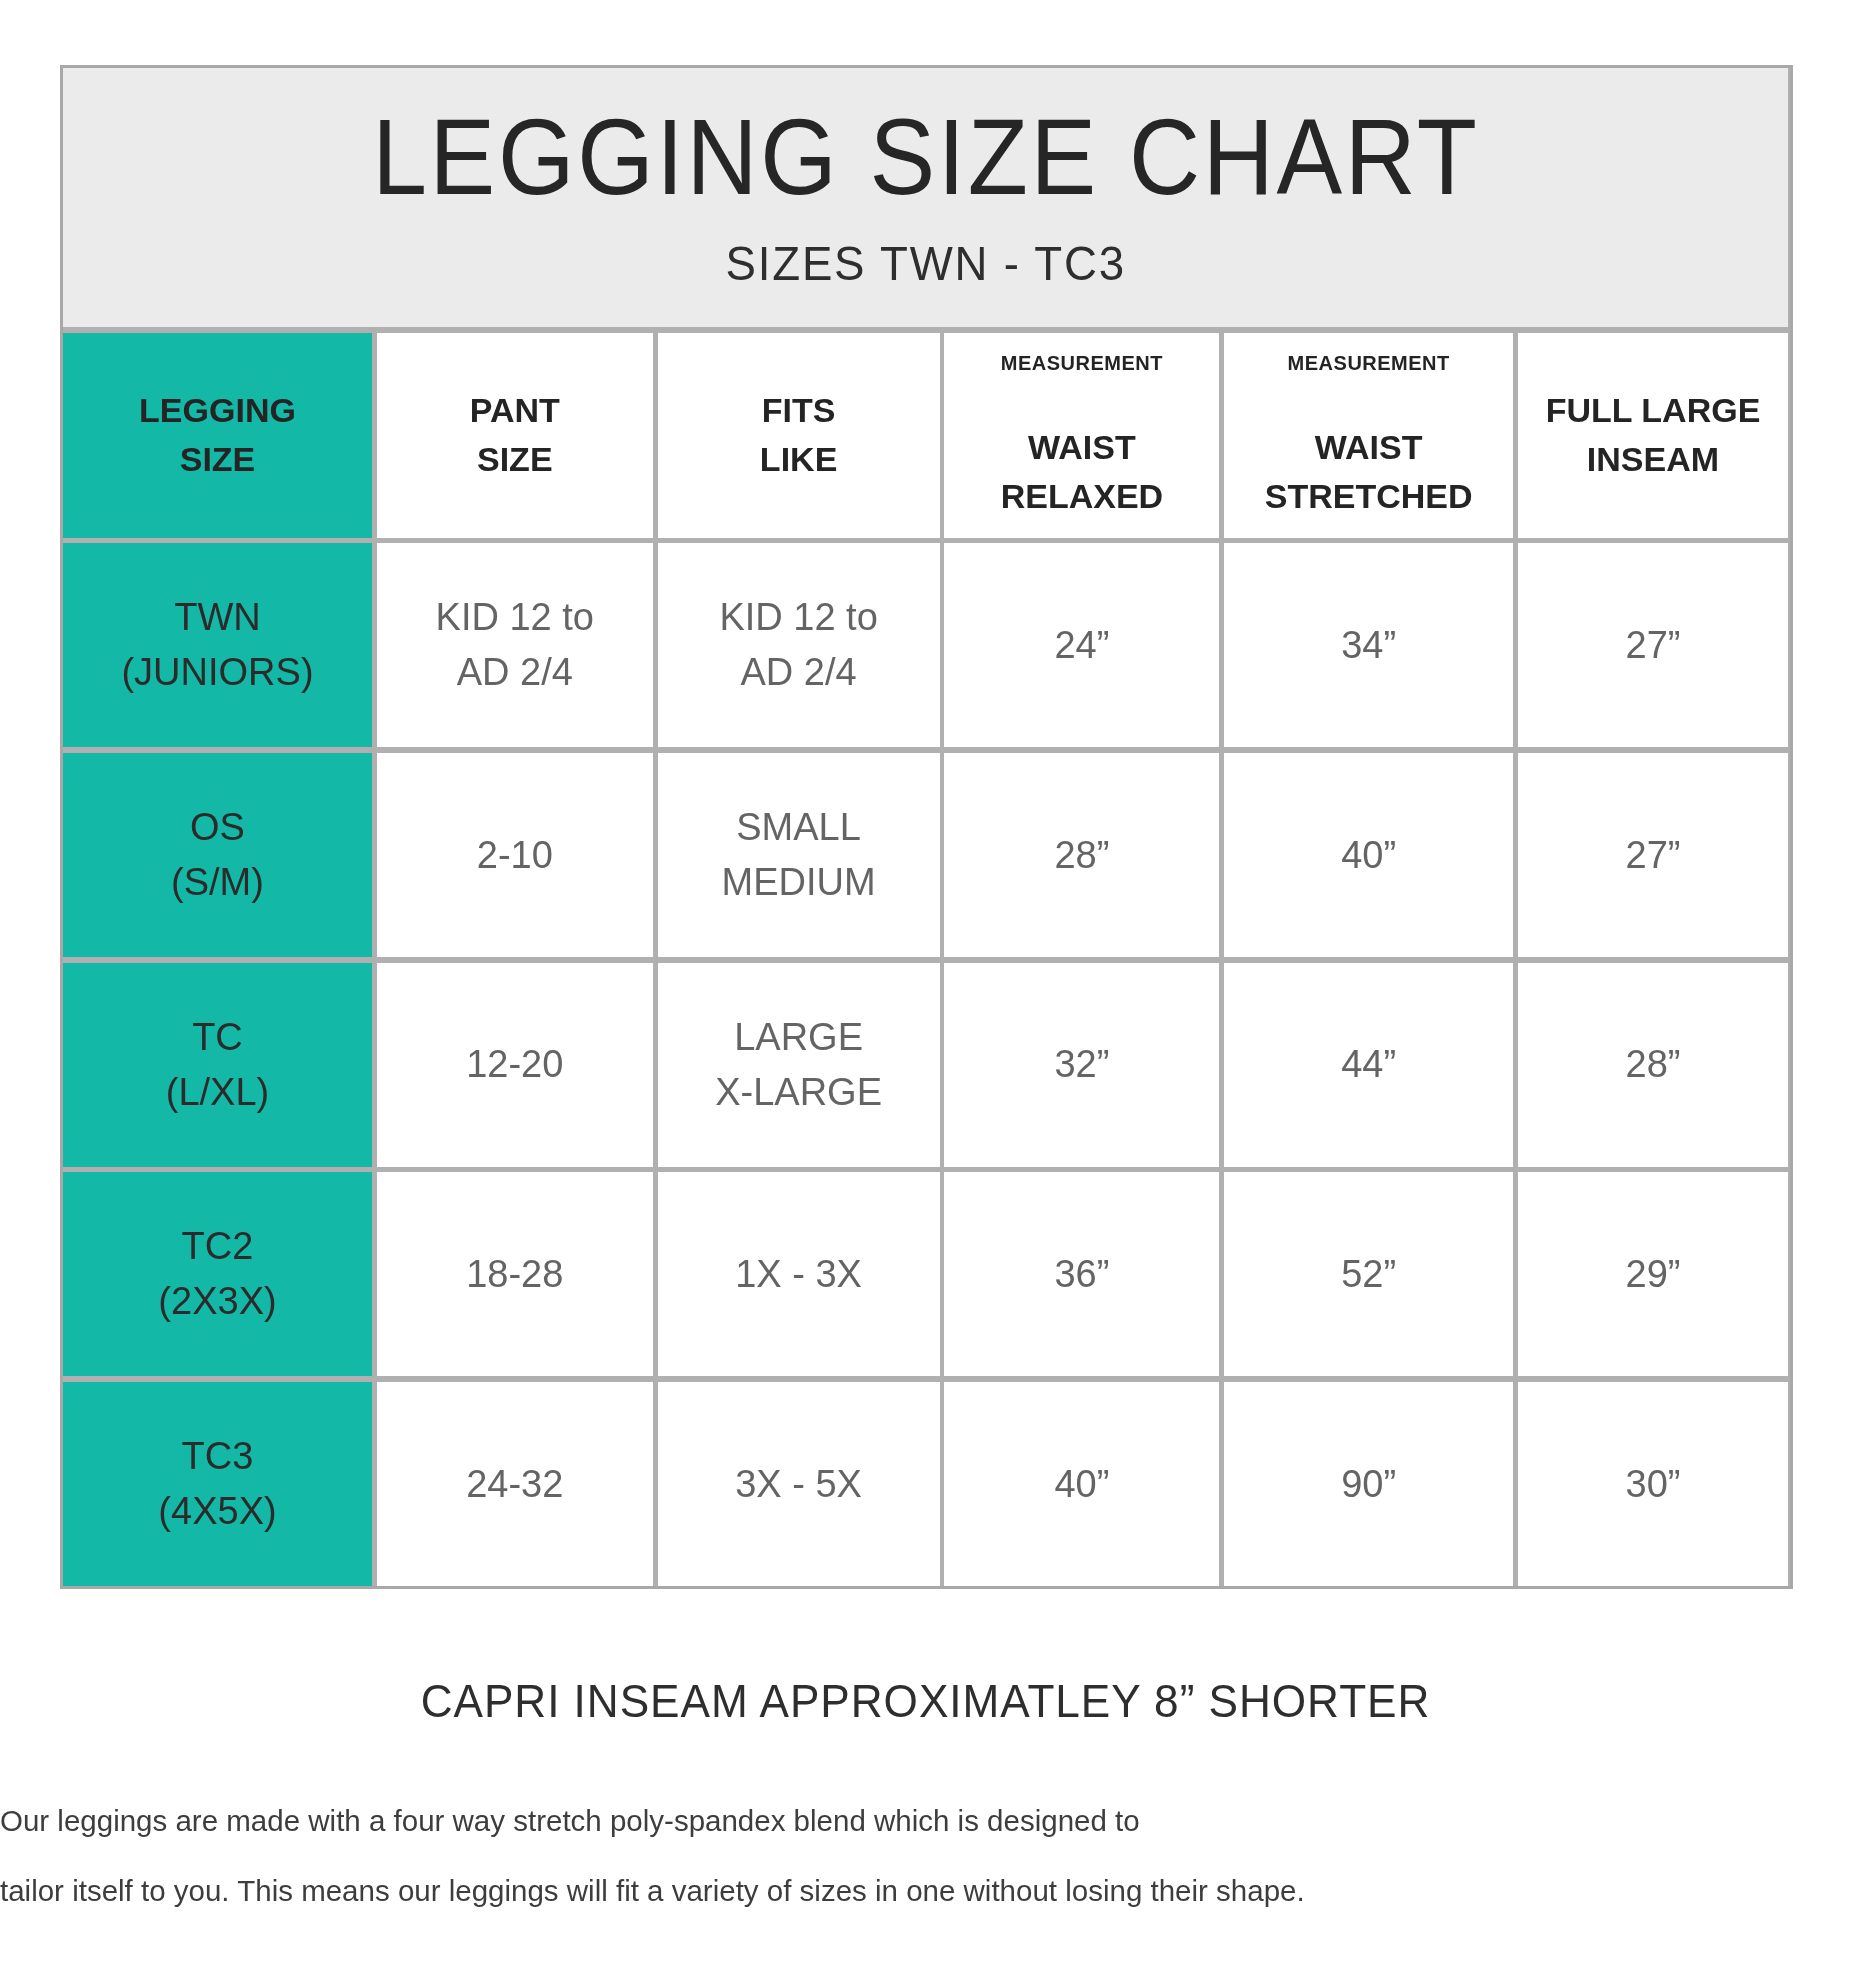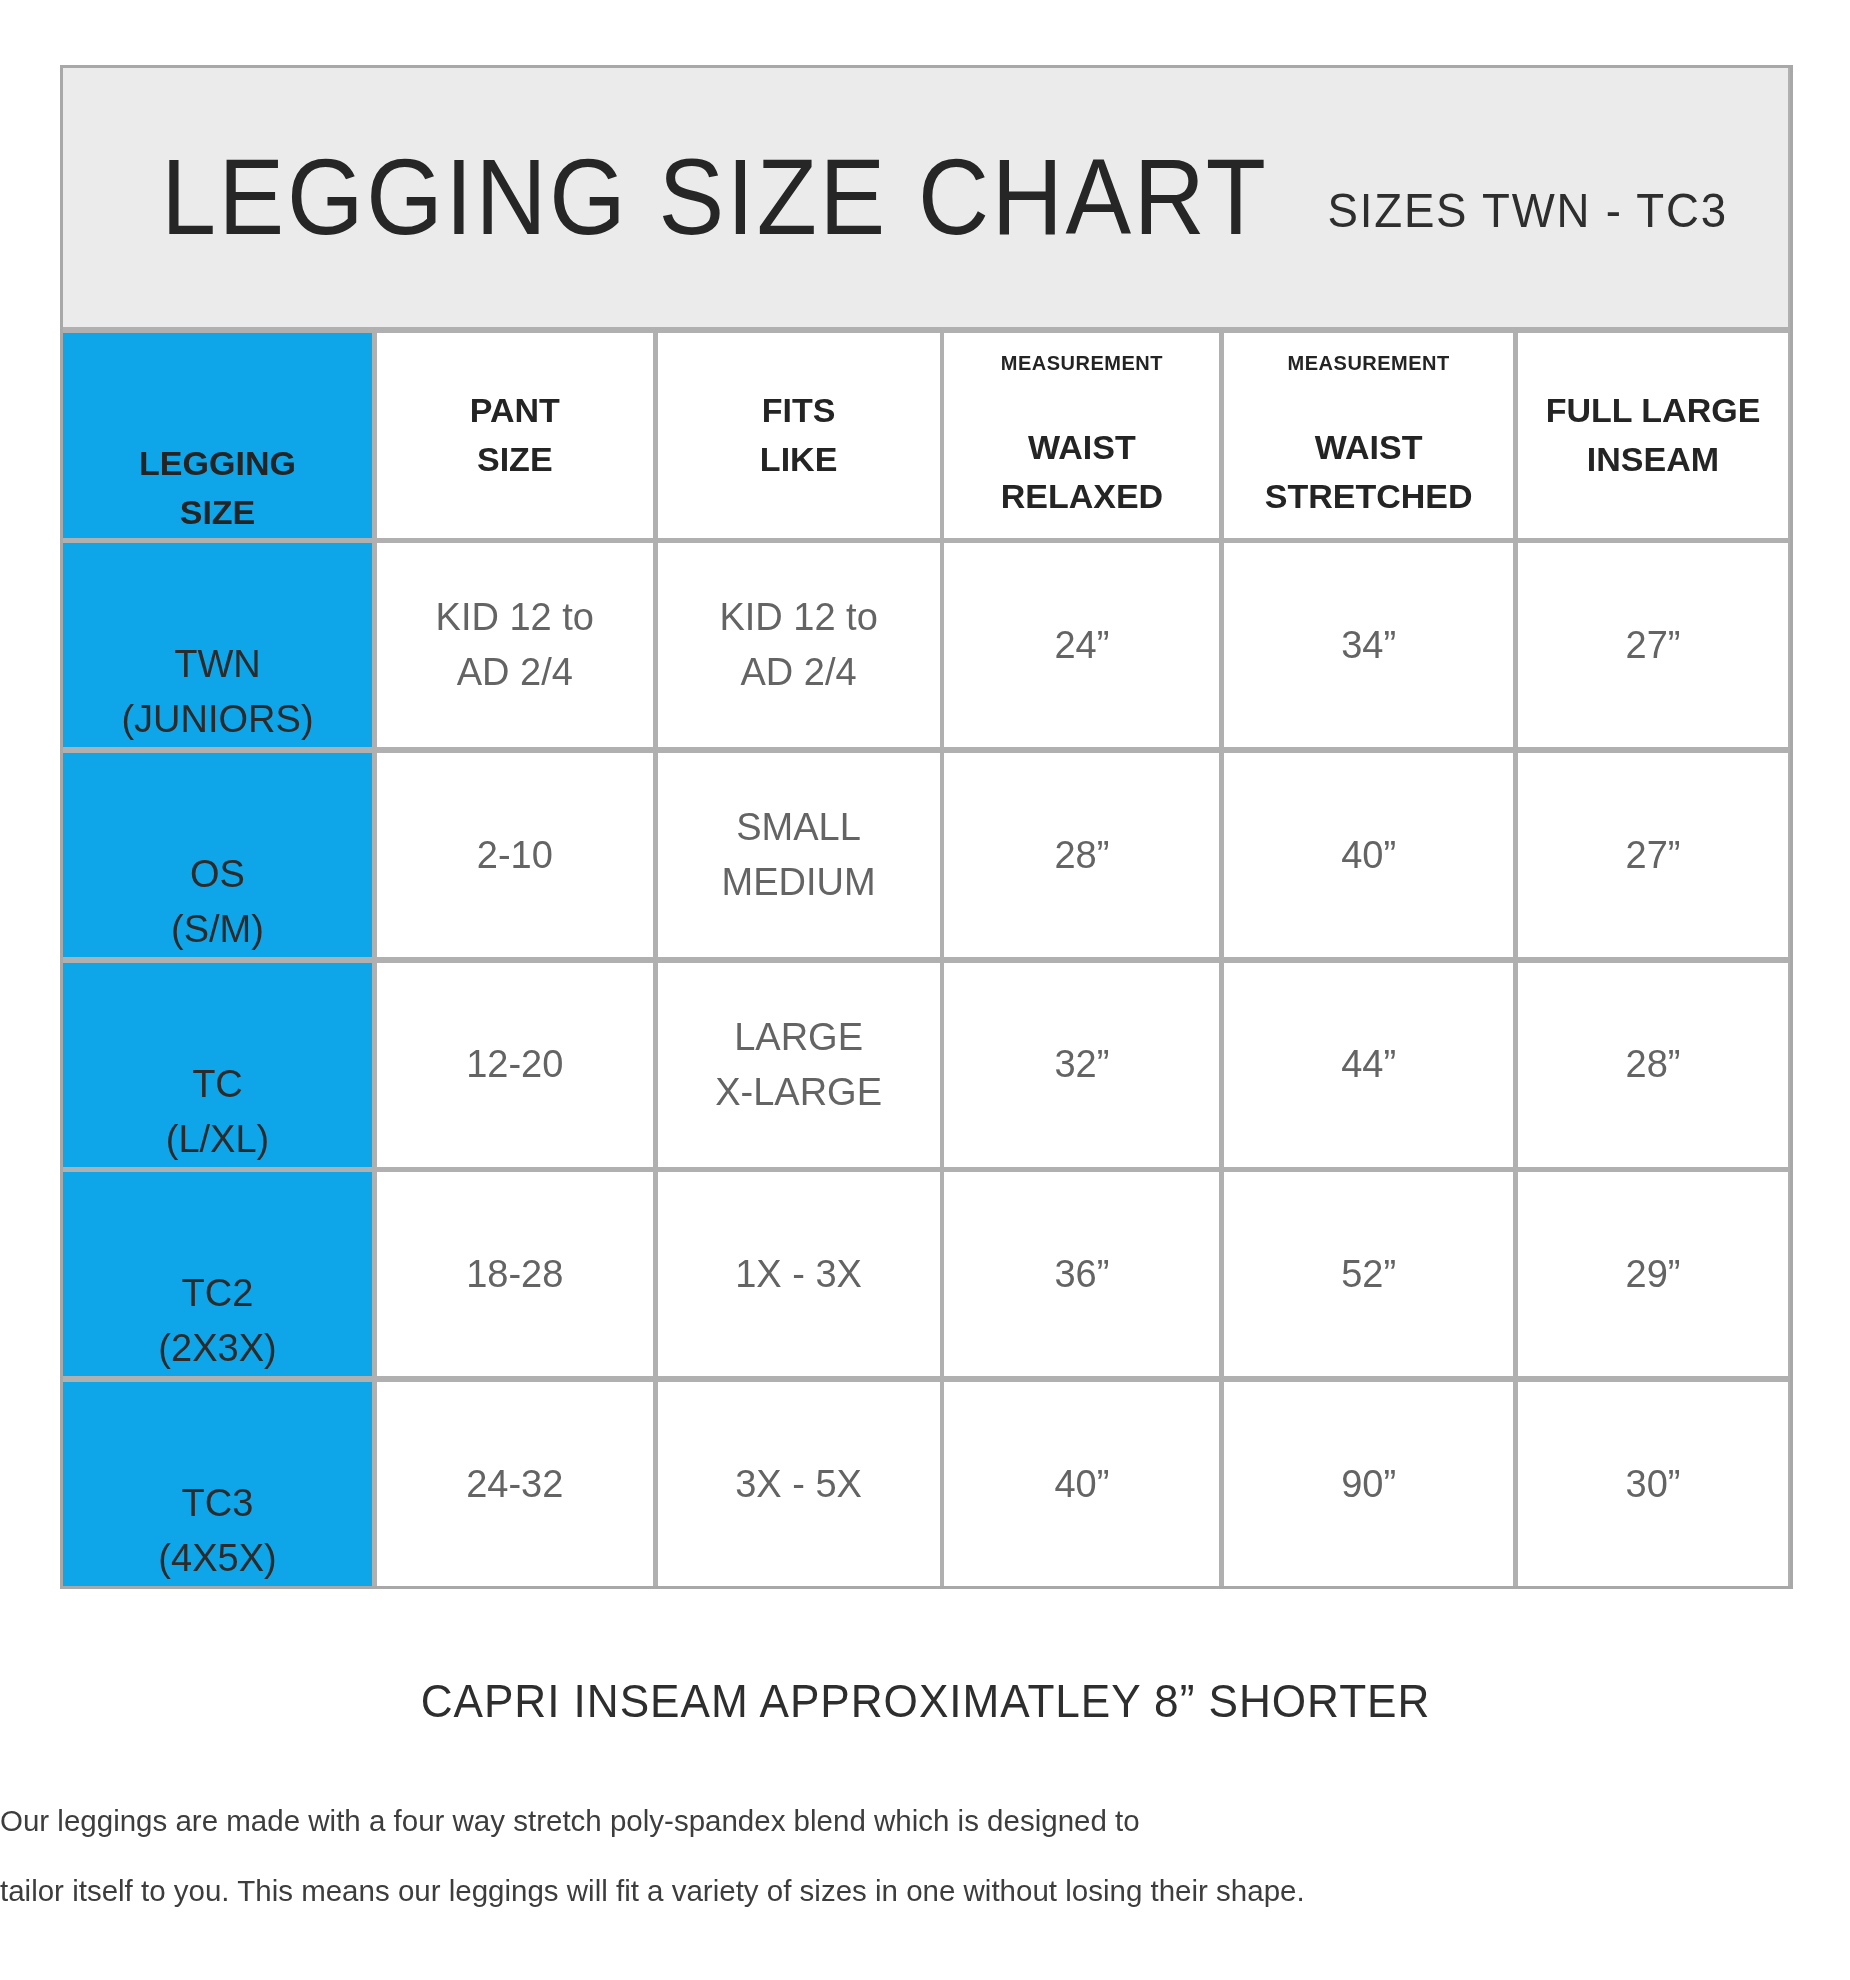--- a/index.html
+++ b/index.html
@@ -30,28 +30,28 @@
   .cell {
     background: #ffffff;
     display: flex;
     flex-direction: column;
     align-items: center;
     justify-content: center;
     text-align: center;
     white-space: pre-line;
     gap: 26px;
   }
-  .cell.shaded { background: #0ea5e9; justify-content: flex-end; }
+  .cell.shaded { background: #14b8a6; }
 
   
   .title-panel {
     grid-column: 1 / -1;
     background: #ebebeb;
     display: flex;
-    flex-direction: row;
+    flex-direction: column;
     align-items: center;
     justify-content: center;
     text-align: center;
   }
   .chart-title {
     font-size: 107px;
     font-weight: 400;
     letter-spacing: 2.9px;
     color: #262626;
     line-height: 1.0;

